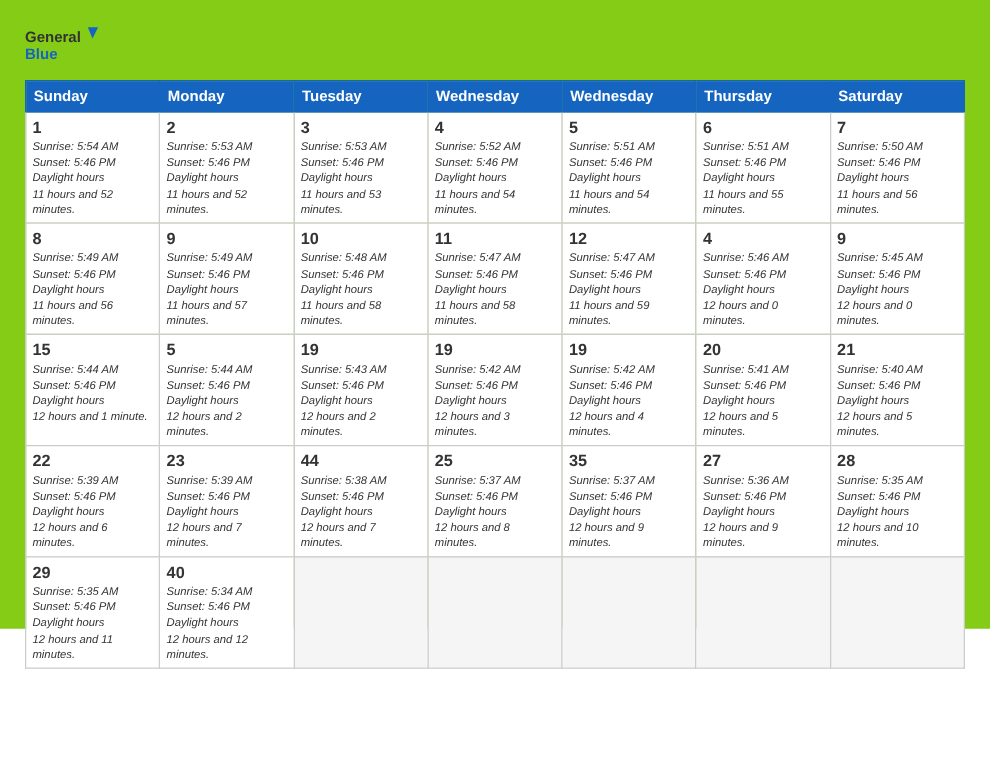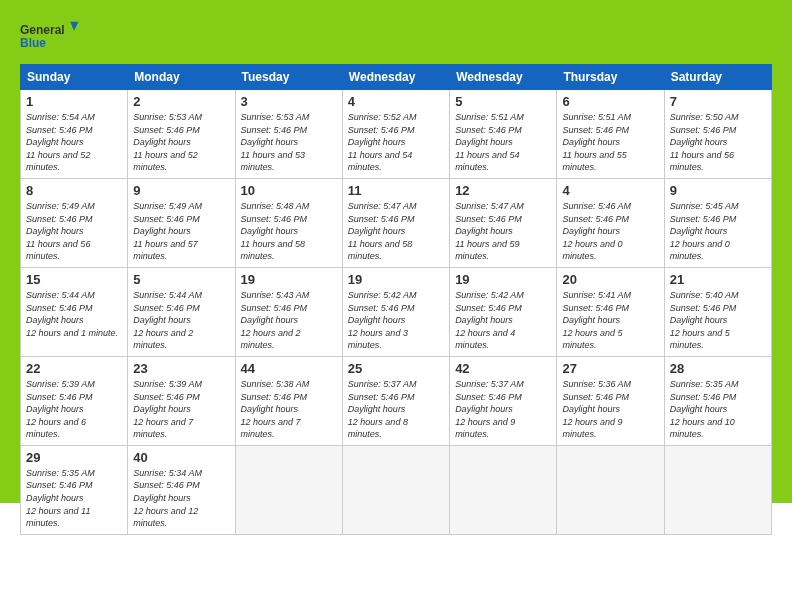--- a/index.html
+++ b/index.html
@@ -211,21 +211,21 @@
       </td>
           <td>
         <span class="day-num">44</span>
         <span class="day-info">Sunrise: 5:38 AM<br>Sunset: 5:46 PM<br>Daylight hours<br>12 hours and 7 minutes.</span>
       </td>
           <td>
         <span class="day-num">25</span>
         <span class="day-info">Sunrise: 5:37 AM<br>Sunset: 5:46 PM<br>Daylight hours<br>12 hours and 8 minutes.</span>
       </td>
           <td>
-        <span class="day-num">42</span>
+        <span class="day-num">35</span>
         <span class="day-info">Sunrise: 5:37 AM<br>Sunset: 5:46 PM<br>Daylight hours<br>12 hours and 9 minutes.</span>
       </td>
           <td>
         <span class="day-num">27</span>
         <span class="day-info">Sunrise: 5:36 AM<br>Sunset: 5:46 PM<br>Daylight hours<br>12 hours and 9 minutes.</span>
       </td>
           <td>
         <span class="day-num">28</span>
         <span class="day-info">Sunrise: 5:35 AM<br>Sunset: 5:46 PM<br>Daylight hours<br>12 hours and 10 minutes.</span>
       </td>

